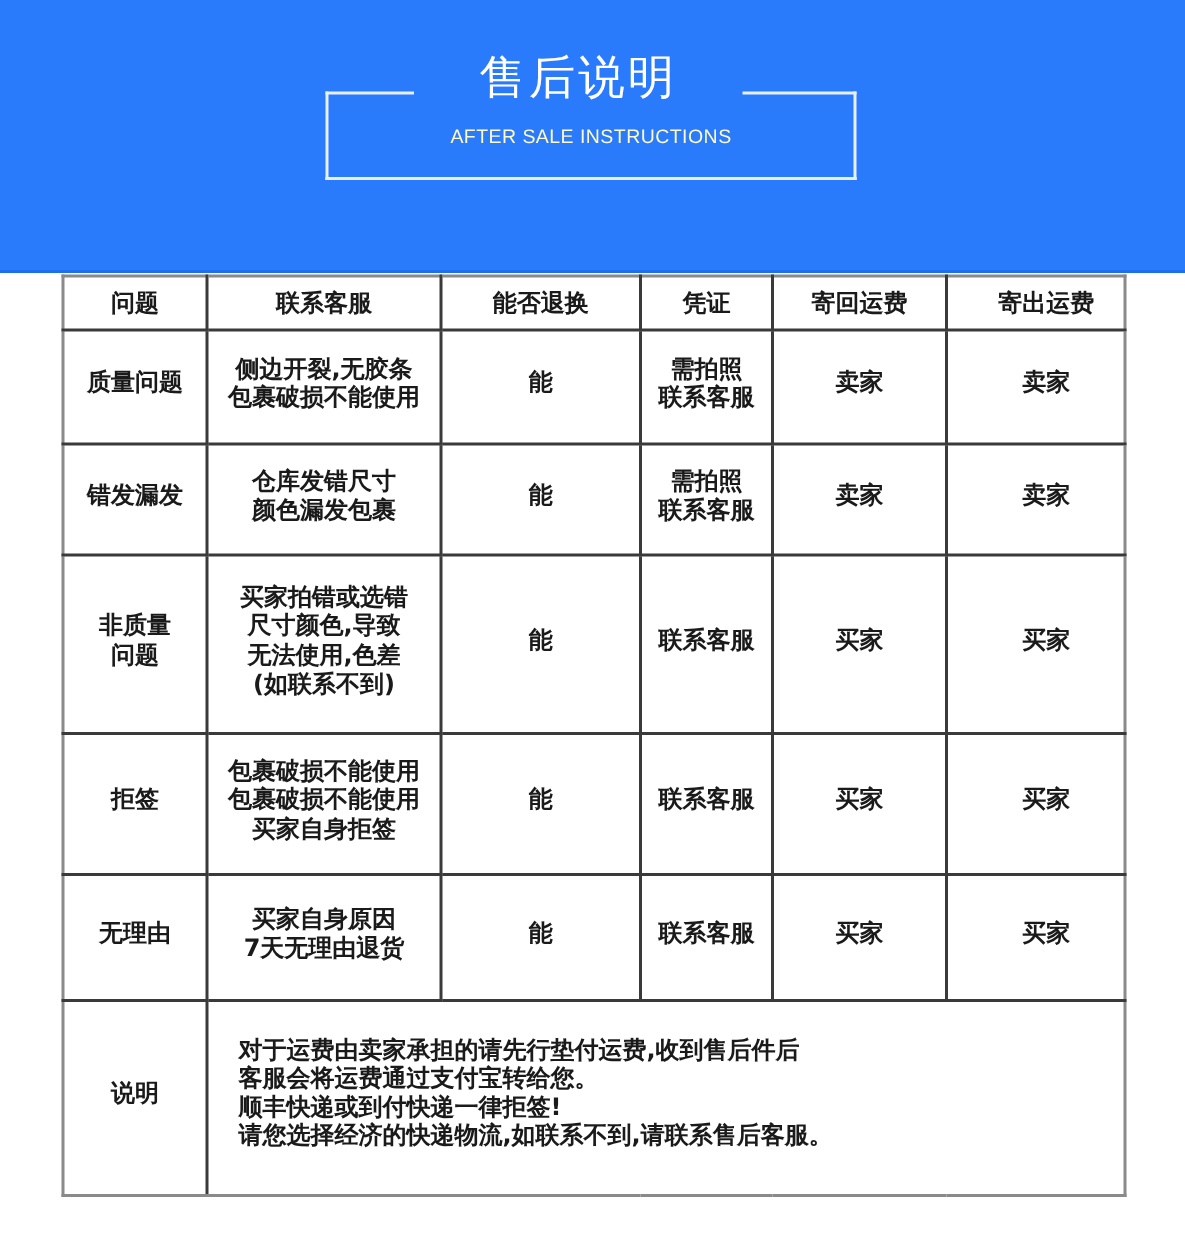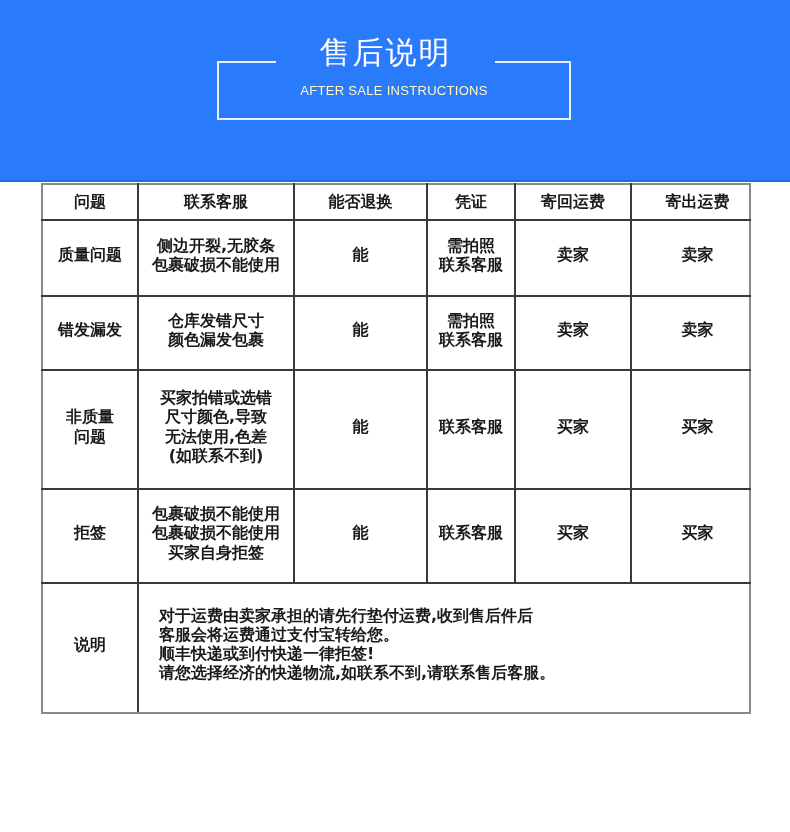--- a/index.html
+++ b/index.html
@@ -150,20 +150,35 @@
       <span class="line">买家自身拒签</span>
     </td>
     <td>能</td>
     <td>
       <span class="line">联系客服</span>
     </td>
     <td>买家</td>
     <td>买家</td>
   </tr>
 
+  <tr style="height:84px">
+    <td>
+      <span class="line">无理由</span>
+    </td>
+    <td>
+      <span class="line">买家自身原因</span>
+      <span class="line">7天无理由退货</span>
+    </td>
+    <td>能</td>
+    <td>
+      <span class="line">联系客服</span>
+    </td>
+    <td>买家</td>
+    <td>买家</td>
+  </tr>
 
   <tr style="height:130px">
     <td>说明</td>
     <td class="note-cell" colspan="5">
       <span class="line">对于运费由卖家承担的请先行垫付运费,收到售后件后</span>
       <span class="line">客服会将运费通过支付宝转给您。</span>
       <span class="line">顺丰快递或到付快递一律拒签!</span>
       <span class="line">请您选择经济的快递物流,如联系不到,请联系售后客服。</span>
     </td>
   </tr>

